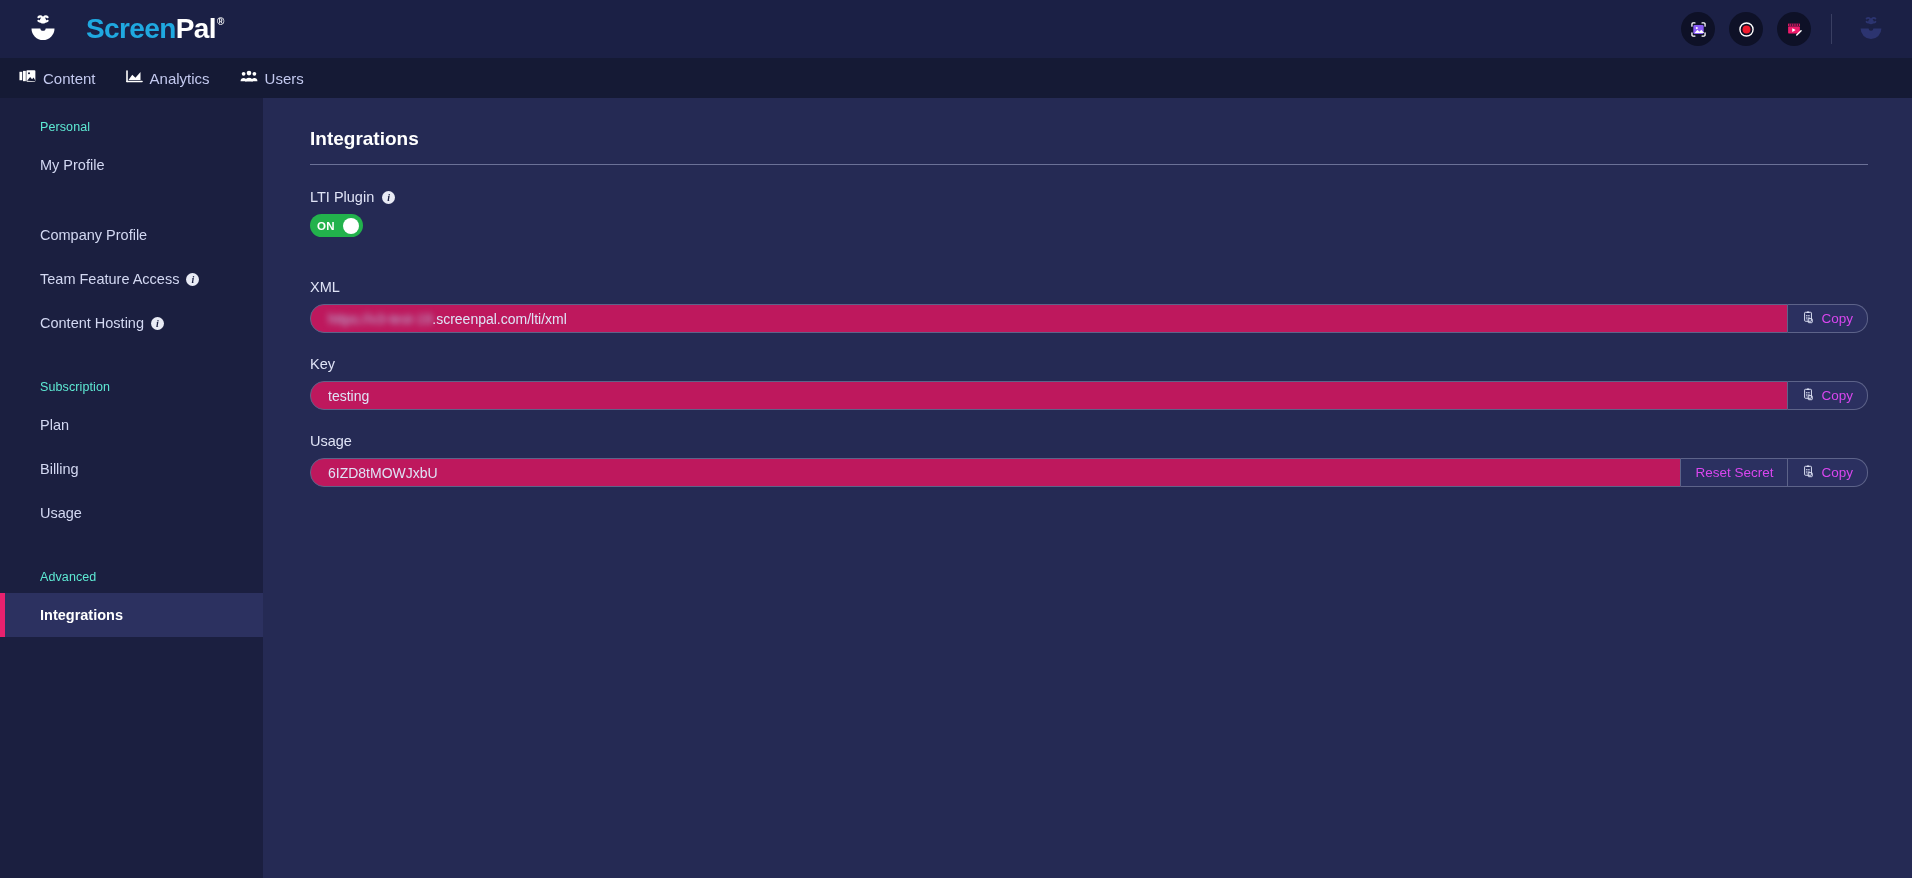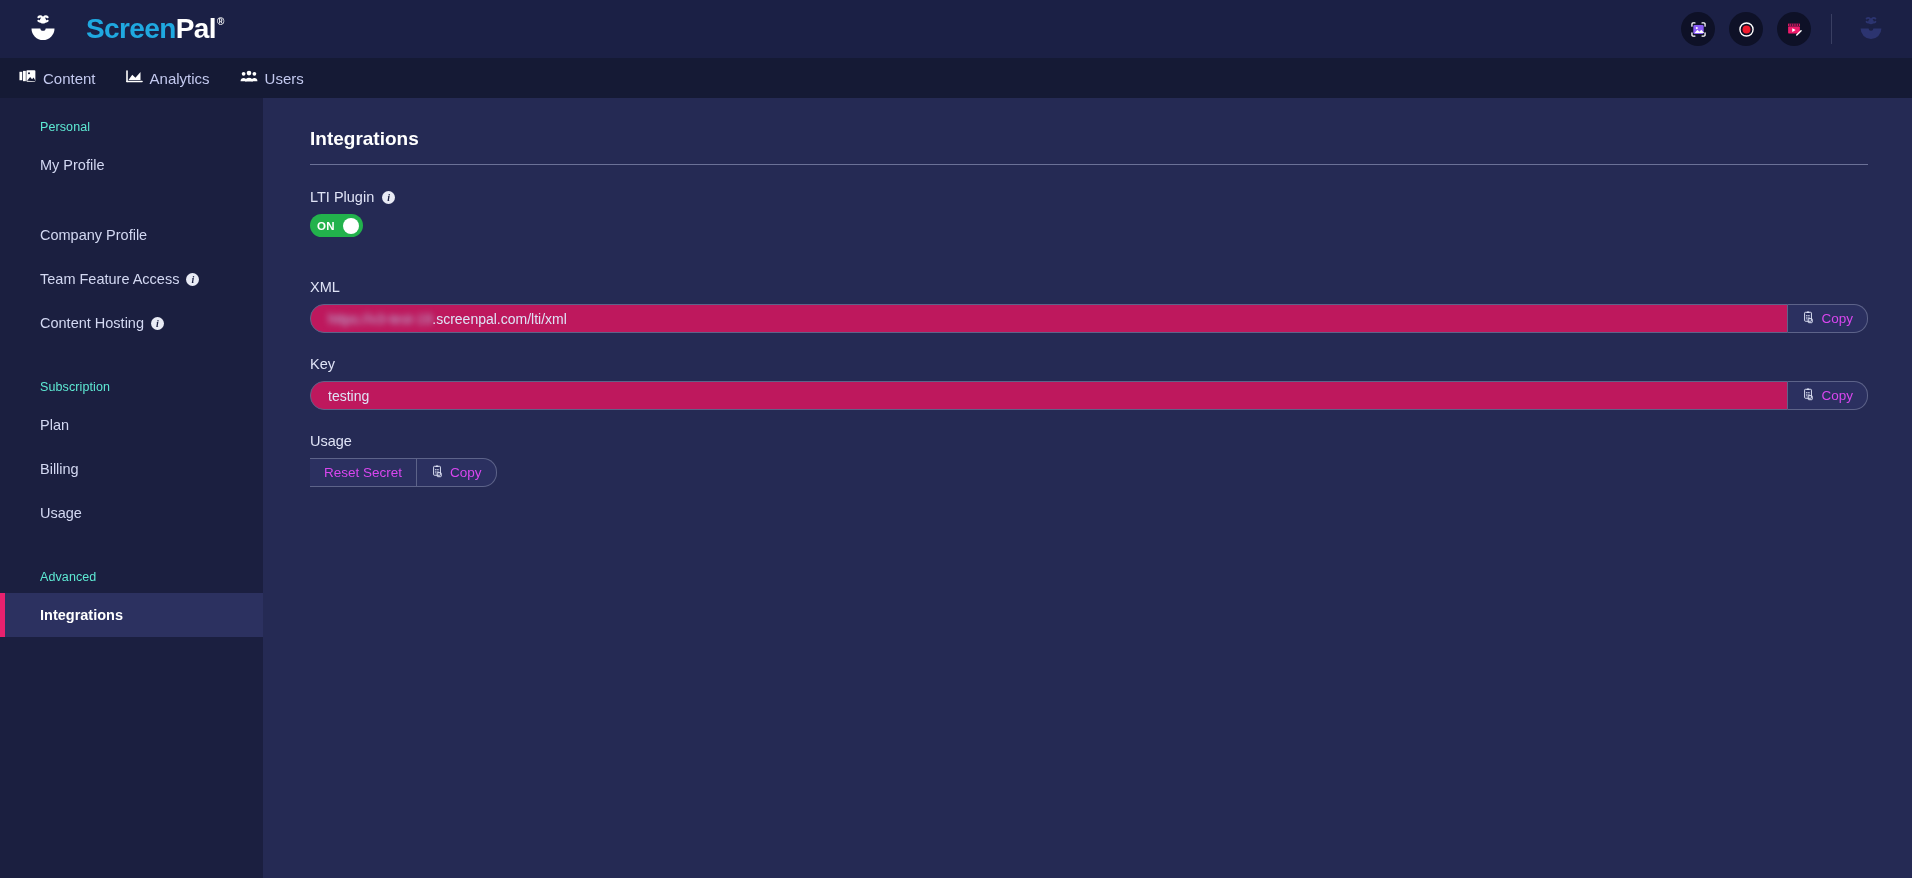--- a/index.html
+++ b/index.html
@@ -387,20 +387,23 @@
             </svg>
           </span>
           <span>Copy</span>
         </button>
       </div>
     </div>
 
     <div class="field-block">
       <div class="field-label">Usage</div>
       <div class="input-row">
+        <div class="text-input">
+          <span>6IZD8tMOWJxbU</span>
+        </div>
         <button class="row-btn">
           <span>Reset Secret</span>
         </button>
         <button class="row-btn">
           <span>
             <svg viewBox="0 0 16 16" width="13" height="13">
               <rect x="3.2" y="1.6" width="8.4" height="11" rx="1" fill="none" stroke="#dfe3f6" stroke-width="1.2"></rect>
               <rect x="5.8" y="0.6" width="3.2" height="2" rx="0.6" fill="#dfe3f6"></rect>
               <path d="M5.4 5.6h1M5.4 7.6h1M5.4 9.6h1M8 5.6h1M8 7.6h1M8 9.6h1" stroke="#dfe3f6" stroke-width="1" stroke-linecap="round"></path>
               <rect x="7.6" y="9.4" width="5" height="5" rx="0.8" fill="none" stroke="#dfe3f6" stroke-width="1.2"></rect>

